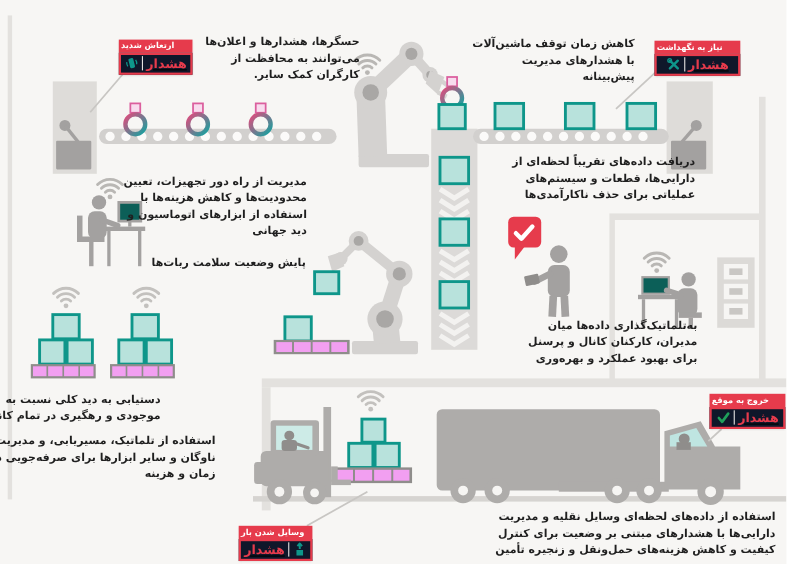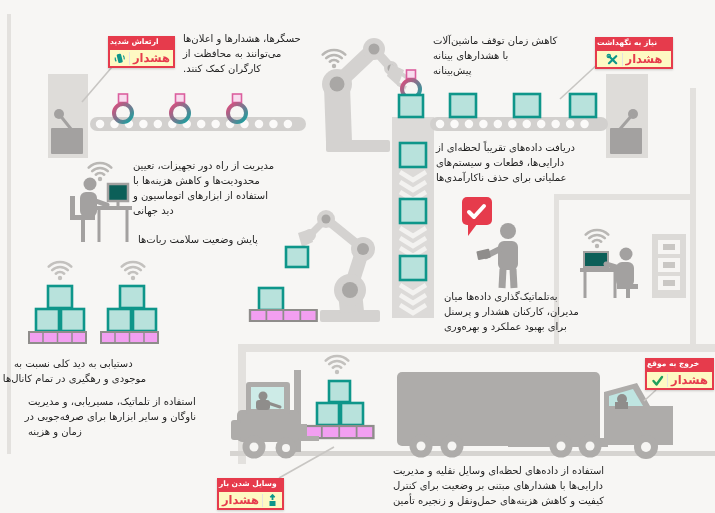--- a/index.html
+++ b/index.html
@@ -2,32 +2,32 @@
 <html><head>
 <meta charset="utf-8">
 <style>
   html,body{margin:0;padding:0;background:#ffffff;}
   .stage{
     position:relative;width:715px;height:513px;background:#f7f6f4;
     overflow:hidden;font-family:"DejaVu Sans",sans-serif;
   }
   .scene{position:absolute;left:0;top:0;z-index:1;}
   .txt{
-    position:absolute;z-index:3;direction:rtl;text-align:left;
-    font-weight:normal;font-size:10px;line-height:15px;color:#1f1f1f;
+    position:absolute;z-index:3;direction:rtl;text-align:right;
+    font-weight:bold;font-size:10px;line-height:15px;color:#1f1f1f;
   }
   .txt .ln{display:block;white-space:nowrap;}
   .badge{position:absolute;z-index:4;box-shadow:0 1px 2px rgba(0,0,0,.18);}
   .badge-title{
     background:#e63b4c;color:#ffffff;font-size:7.5px;line-height:12px;
     font-weight:bold;text-align:left;padding:0 2px;white-space:nowrap;direction:rtl;
   }
   .badge-body{
-    background:#fef9c3;border:2px solid #e63b4c;display:flex;align-items:center;
-    justify-content:center;gap:3px;padding:1px 3px;
+    background:#0f172a;border:2px solid #e63b4c;display:flex;align-items:flex-start;
+    justify-content:center;gap:3px;padding:1px 3px;text-decoration:underline;
   }
   .badge-label{
     color:#e63b4c;font-weight:bold;font-size:11.5px;line-height:14px;
     direction:rtl;white-space:nowrap;
   }
   .badge-icon{display:flex;align-items:center;}
   .sep-r{border-right:1px solid #e4e2e0;padding-right:3px;}
   .sep-l{border-left:1px solid #e4e2e0;padding-left:3px;}
 </style>
 </head>
@@ -269,26 +269,26 @@
       <line x1="112" y1="67" x2="82" y2="102"></line>
       <line x1="600" y1="62" x2="560" y2="99"></line>
       <line x1="656" y1="390" x2="644" y2="401"></line>
       <line x1="279" y1="478" x2="334" y2="447"></line>
     </g>
   </svg>
 
   <div class="txt" style="left:183px;top:31px;width:144px">
     <span class="ln">حسگرها، هشدارها و اعلان‌ها</span>
     <span class="ln">می‌توانند به محافظت از</span>
-    <span class="ln">کارگران کمک کنند.</span>
+    <span class="ln">کارگران کمک سایر.</span>
   </div>
 
   <div class="txt" style="left:433px;top:33px;width:144px">
     <span class="ln">کاهش زمان توقف ماشین‌آلات</span>
-    <span class="ln">با هشدارهای بینانه</span>
+    <span class="ln">با هشدارهای مدیریت</span>
     <span class="ln">پیش‌بینانه</span>
   </div>
 
   <div class="txt" style="left:436px;top:140px;width:196px">
     <span class="ln">دریافت داده‌های تقریباً لحظه‌ای از</span>
     <span class="ln">دارایی‌ها، قطعات و سیستم‌های</span>
     <span class="ln">عملیاتی برای حذف ناکارآمدی‌ها</span>
   </div>
 
   <div class="txt" style="left:133px;top:158px;width:146px">
@@ -297,21 +297,21 @@
     <span class="ln">استفاده از ابزارهای اتوماسیون و</span>
     <span class="ln">دید جهانی</span>
   </div>
 
   <div class="txt" style="left:138px;top:232px;width:140px">
     <span class="ln">پایش وضعیت سلامت ربات‌ها</span>
   </div>
 
   <div class="txt" style="left:444px;top:289px;width:190px">
     <span class="ln">به‌تلماتیک‌گذاری داده‌ها میان</span>
-    <span class="ln">مدیران، کارکنان هشدار و پرسنل</span>
+    <span class="ln">مدیران، کارکنان کانال و پرسنل</span>
     <span class="ln">برای بهبود عملکرد و بهره‌وری</span>
   </div>
 
   <div class="txt" style="left:14px;top:356px;width:132px">
     <span class="ln">دستیابی به دید کلی نسبت به</span>
     <span class="ln">موجودی و رهگیری در تمام کانال‌ها</span>
   </div>
 
   <div class="txt" style="left:28px;top:394px;width:168px">
     <span class="ln">استفاده از تلماتیک، مسیریابی، و مدیریت</span>

